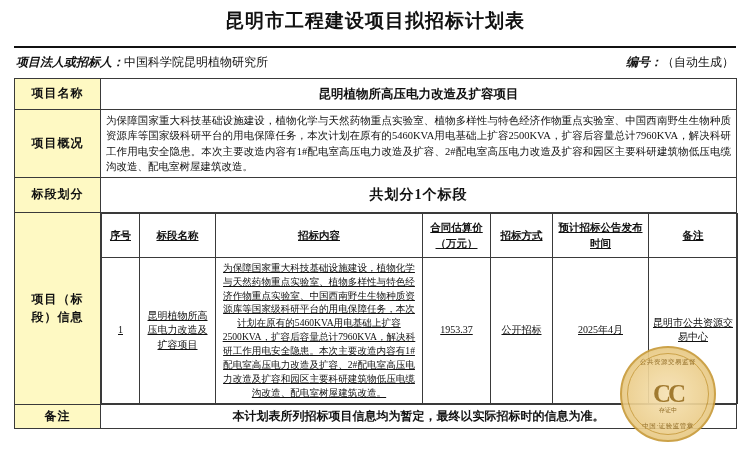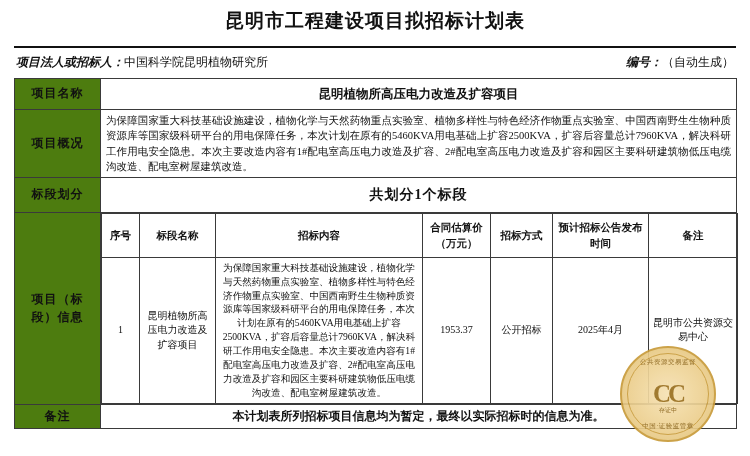--- a/index.html
+++ b/index.html
@@ -68,21 +68,21 @@
     border: 1px solid #3a3a3a;
     padding: 3px 5px;
     vertical-align: middle;
     line-height: 1.45;
   }
   .lbl {
     text-align: center;
     font-weight: bold;
     font-size: 12px;
     letter-spacing: 1px;
-    background: #4d7c0f;
+    background: #fef9c3;
   }
   .center {
     text-align: center;
   }
   .justify {
     text-align: justify;
     text-justify: inter-ideograph;
     font-size: 10.5px;
     line-height: 1.6;
     padding: 5px 7px;
@@ -221,21 +221,21 @@
         <td class="justify">为保障国家重大科技基础设施建设，植物化学与天然药物重点实验室、植物多样性与特色经济作物重点实验室、中国西南野生生物种质资源库等国家级科研平台的用电保障任务，本次计划在原有的5460KVA用电基础上扩容2500KVA，扩容后容量总计7960KVA，解决科研工作用电安全隐患。本次主要改造内容有1#配电室高压电力改造及扩容、2#配电室高压电力改造及扩容和园区主要科研建筑物低压电缆沟改造、配电室树屋建筑改造。</td>
       </tr>
       <tr>
         <td class="lbl">标段划分</td>
         <td class="section-span" style="padding:7px 5px;">共划分1个标段</td>
       </tr>
       <tr>
         <td class="lbl">
           <span>项目（标段）信息</span>
         </td>
-        <td style="padding:0;">
+        <td style="padding:0;text-decoration:underline;">
           <table class="inner">
             <colgroup>
               <col style="width:38px">
               <col style="width:76px">
               <col style="width:207px">
               <col style="width:68px">
               <col style="width:62px">
               <col style="width:96px">
               <col style="width:89px">
             </colgroup>

